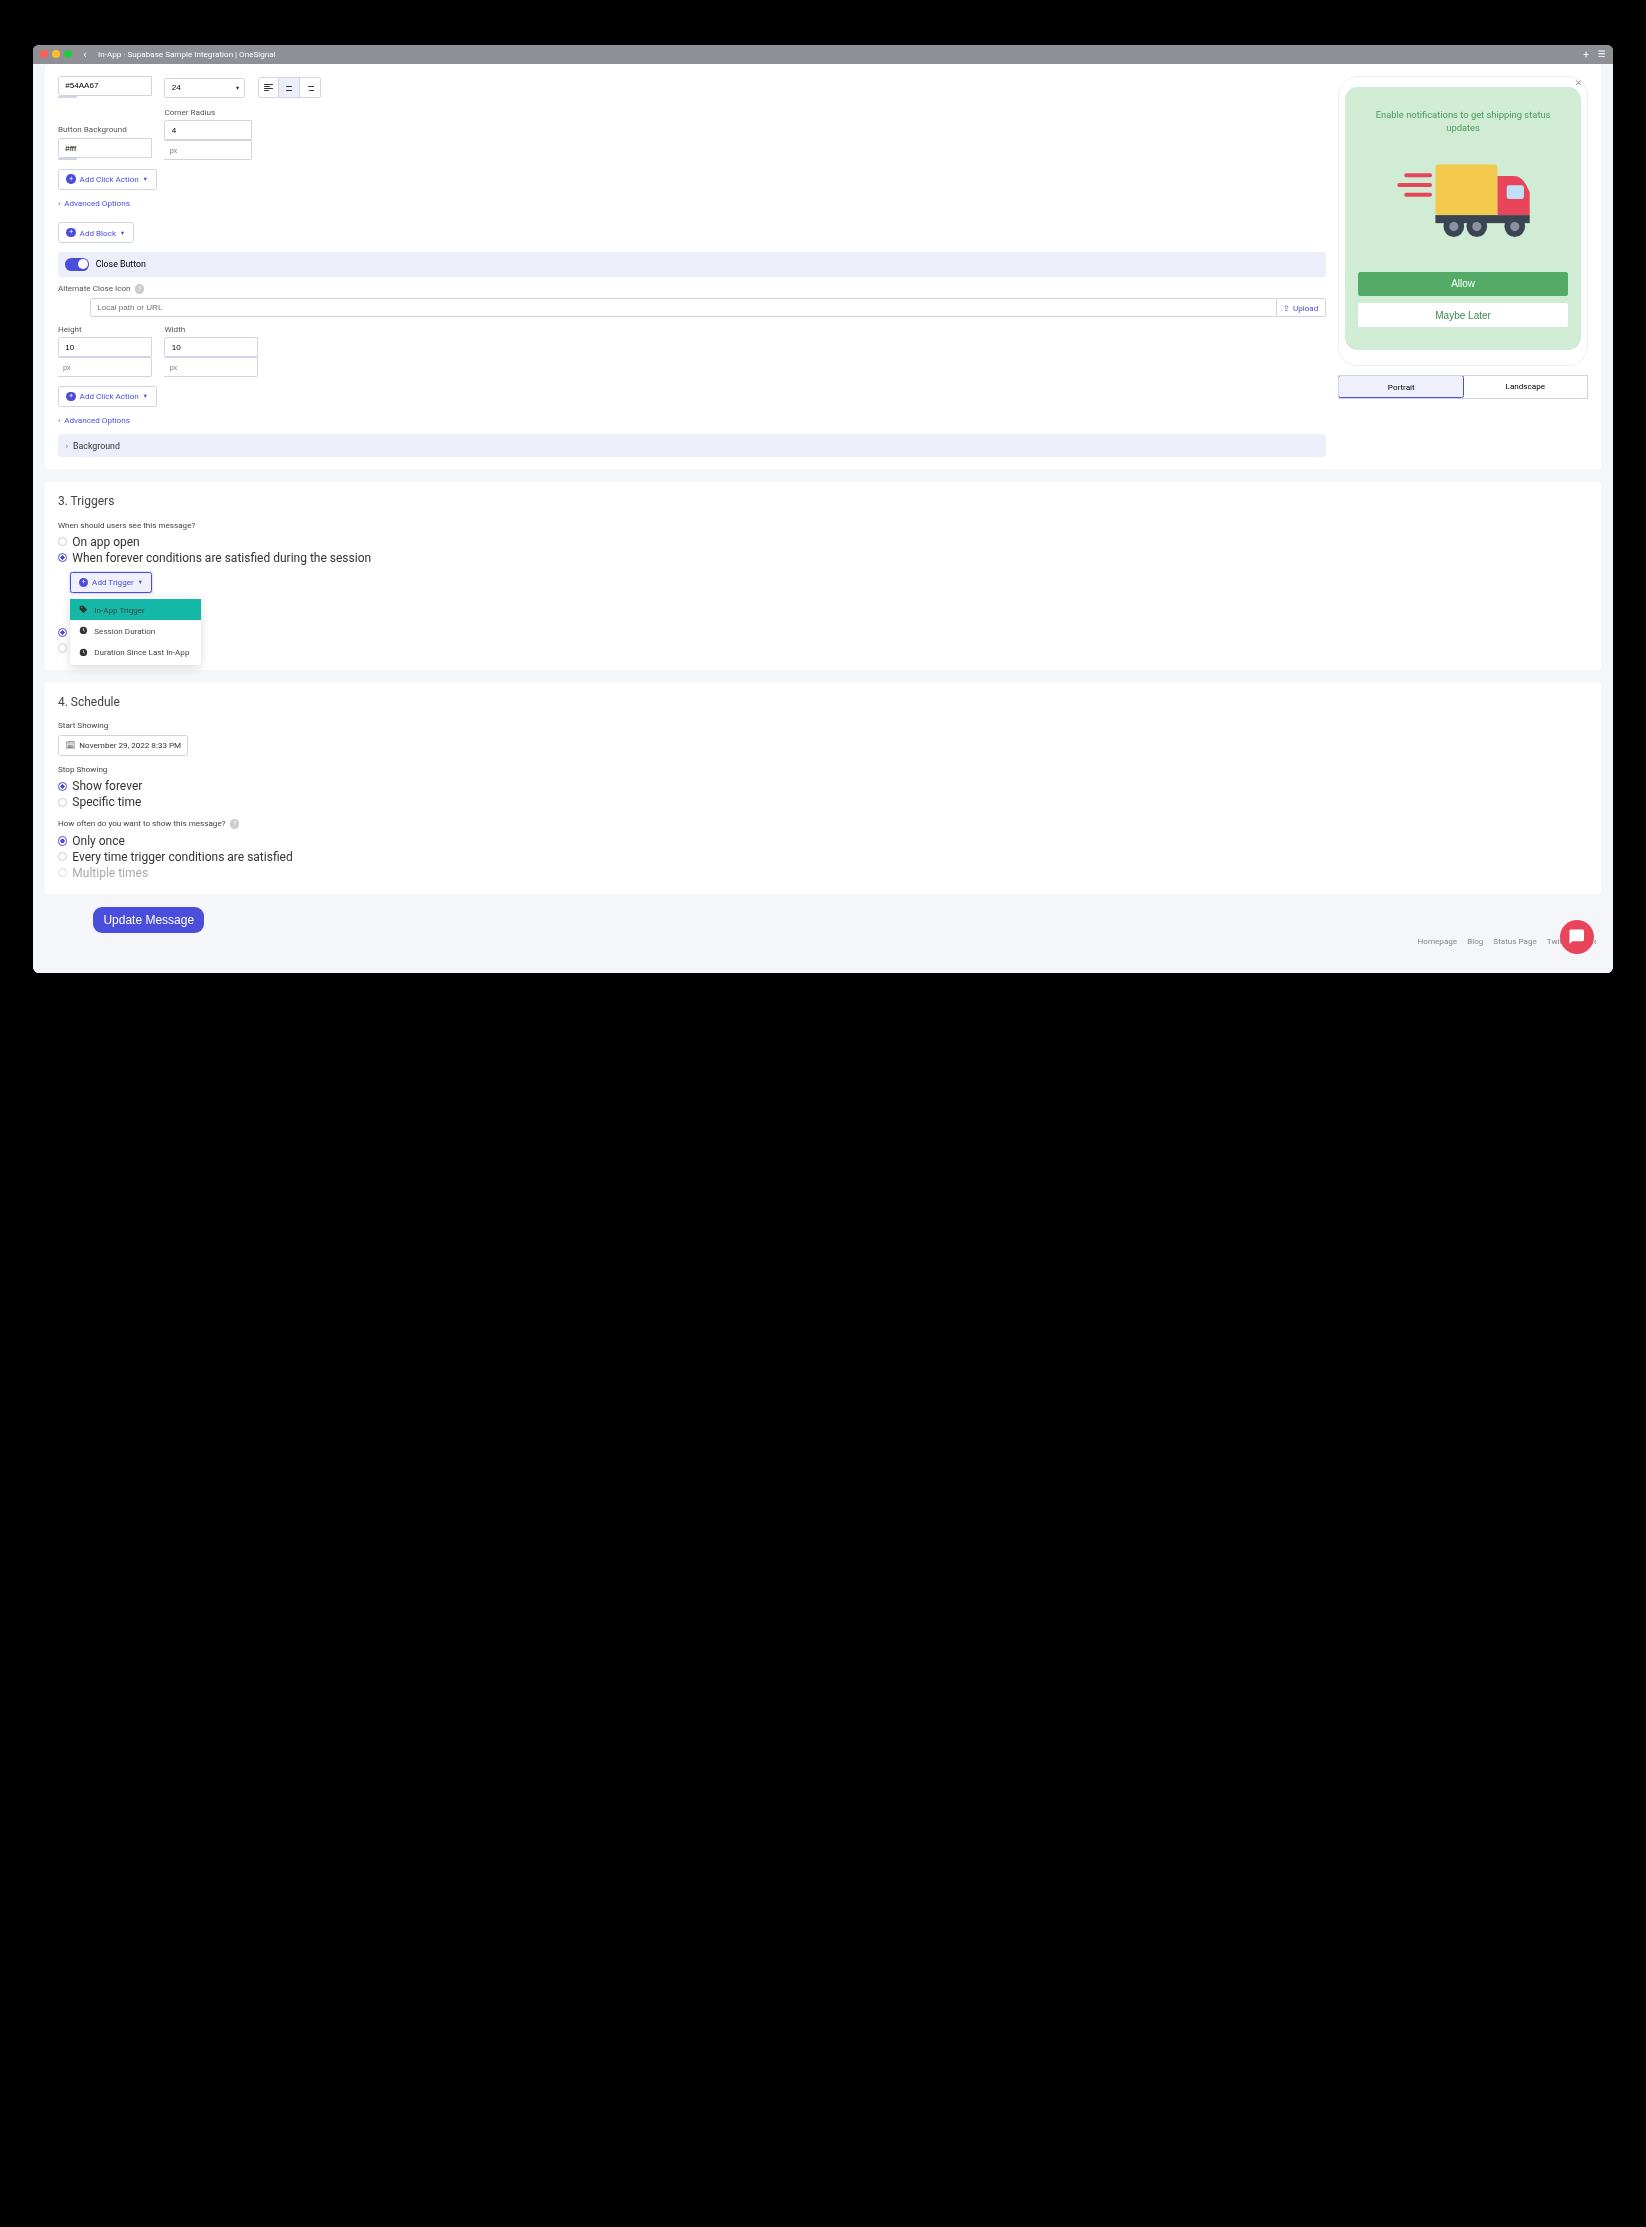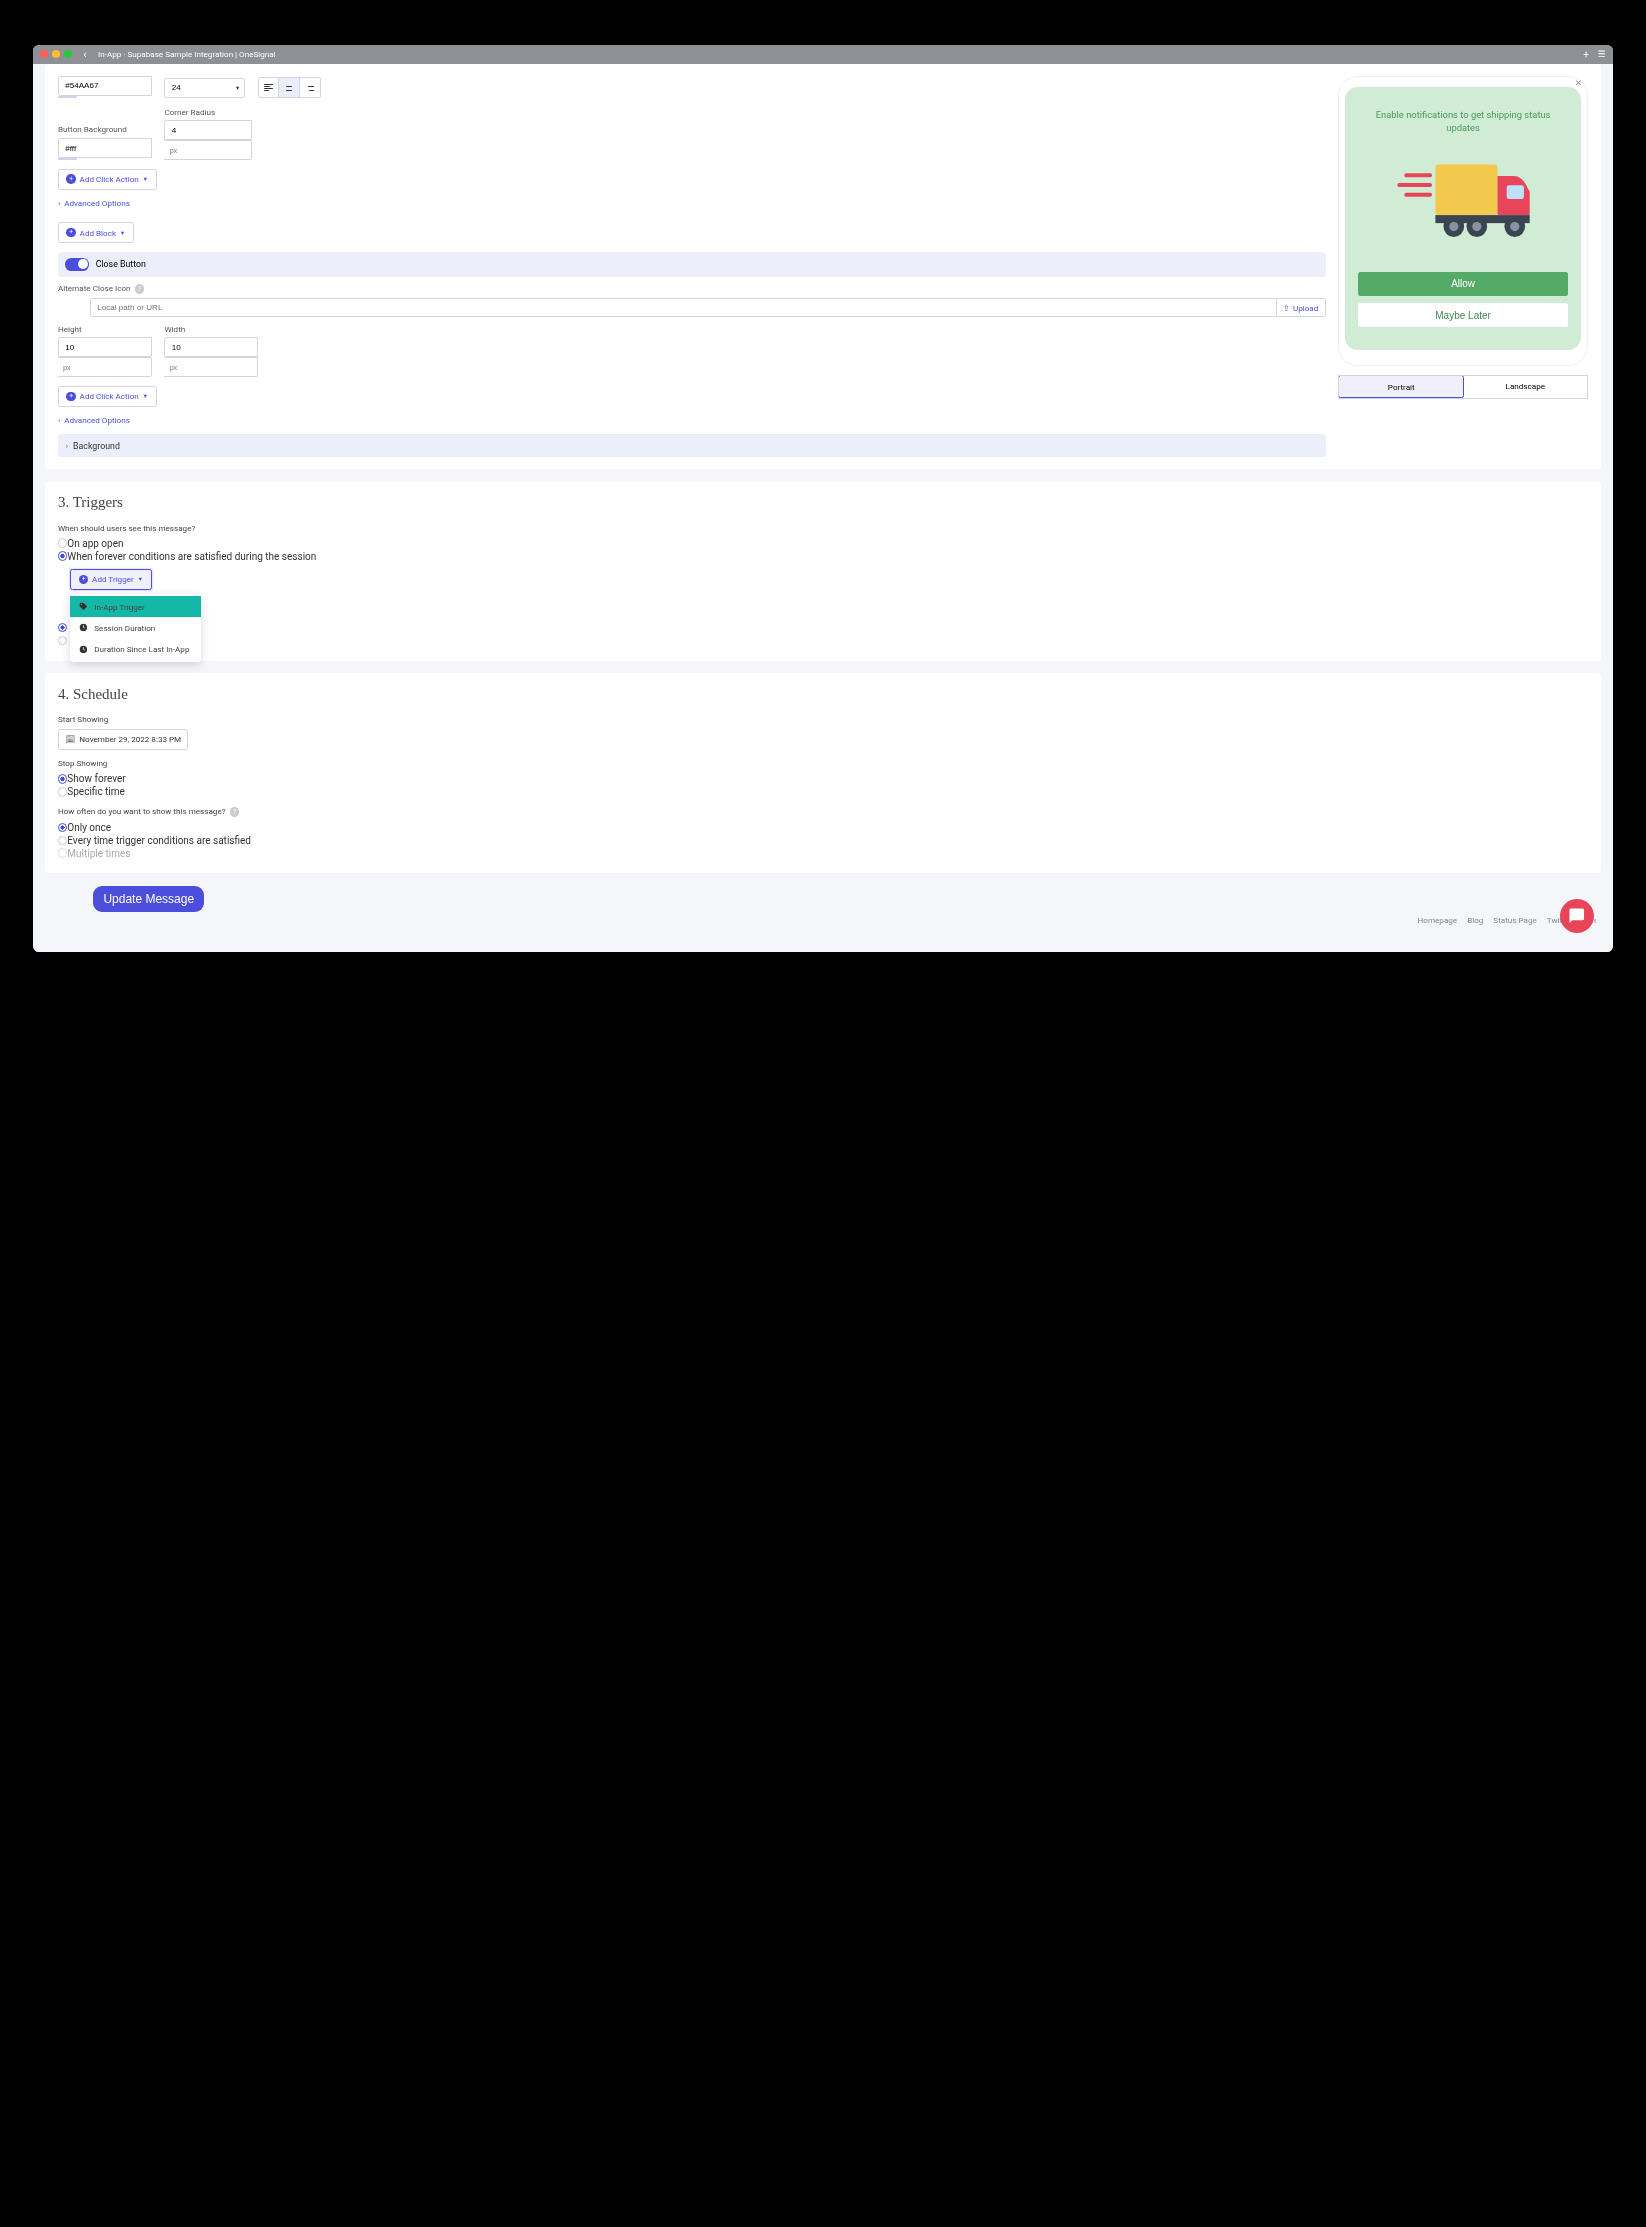--- a/index.html
+++ b/index.html
@@ -53,23 +53,23 @@
 .phone-screen { background: #d0ecd5; border-radius: 12.5px; padding: 17.5px 12.5px 15px; min-height: 263px; display: flex; flex-direction: column; align-items: center; position: relative; }
 .close-x { position: absolute; top: -8.8px; right: -1.3px; color: #999; font-size: 8.8px; }
 .preview-text { color: #4a9a5d; text-align: center; font-size: 9.4px; margin: 3.8px 12.5px 11.3px; line-height: 1.4; }
 .truck { width: 138px; height: 94px; margin: 6.3px 0 19px; }
 .phone-btn { border: none; border-radius: 2.5px; padding: 6.9px; width: 100%; font-size: 10px; cursor: pointer; margin-top: 6.3px; }
 .phone-btn.primary { background: #54aa67; color: #fff; }
 .phone-btn.secondary { background: #fff; color: #3f8a50; }
 .split-tabs { display: flex; margin-top: 8.8px; border: 0.6px solid #d0d4e4; border-radius: 0; overflow: hidden; }
 .split-tab { flex: 1; text-align: center; padding: 5.6px; cursor: pointer; font-size: 8.1px; }
 .split-tab.active { background: #f0f0fc; border: 0.6px solid #4b4ddb; border-radius: 2.5px; margin: -0.6px; }
-.section-title { font-size: 15px; color: #444; margin-bottom: 11.3px; font-family: Liberation Serif, serif; }
+.section-title { font-size: 12px; color: #444; margin-bottom: 11.3px; }
 .sub-label { font-size: 8.1px; color: #444; margin-bottom: 5px; margin-top: 8.8px; }
-.radio-row { display: flex; align-items: center; font-size: 10px; color: #333; margin-bottom: 1.9px; cursor: pointer; }
+.radio-row { display: flex; align-items: center; gap: 5px; font-size: 12px; color: #333; margin-bottom: 1.9px; cursor: pointer; }
 .radio-row.disabled { color: #aaa; }
 .radio { width: 9.4px; height: 9.4px; border-radius: 50%; border: 1.3px solid #ccc; display: inline-block; flex-shrink:0; }
 .radio.checked { border-color: #4b4ddb; background: radial-gradient(#4b4ddb 40%, #fff 45%); }
 .dropdown-menu { position: absolute; background: #fff; border-radius: 3.8px; box-shadow: 0 2.5px 10px rgba(0,0,0,0.15); padding: 2.5px 0; margin-top: 3.8px; width: 131px; z-index: 10; }
 .menu-item { padding: 5.6px 8.8px; display: flex; align-items: center; gap: 6.3px; cursor: pointer; font-size: 8.1px; color: #444; }
 .menu-item:hover, .menu-item.hl { background: #14b8a6; }
 .menu-ico { width: 8.8px; height: 8.8px; display: inline-flex; align-items: center; justify-content: center; }
 .date-btn { border: 0.6px solid #d0d4e4; border-radius: 2.5px; padding: 4.4px 6.3px; background: #fff; color: #333; display: inline-flex; gap: 3.8px; align-items: center; cursor: pointer; font-size: 8.1px; }
 .primary-btn { background: #4b4ddb; color: #fff; border: none; border-radius: 9px; padding: 6.3px 10px; font-size: 12px; cursor: pointer; margin-left: 48px; }
 .footer { display: flex; justify-content: flex-end; gap: 10px; padding: 2.5px 5px 15px; color: #888; font-size: 8.1px; }

